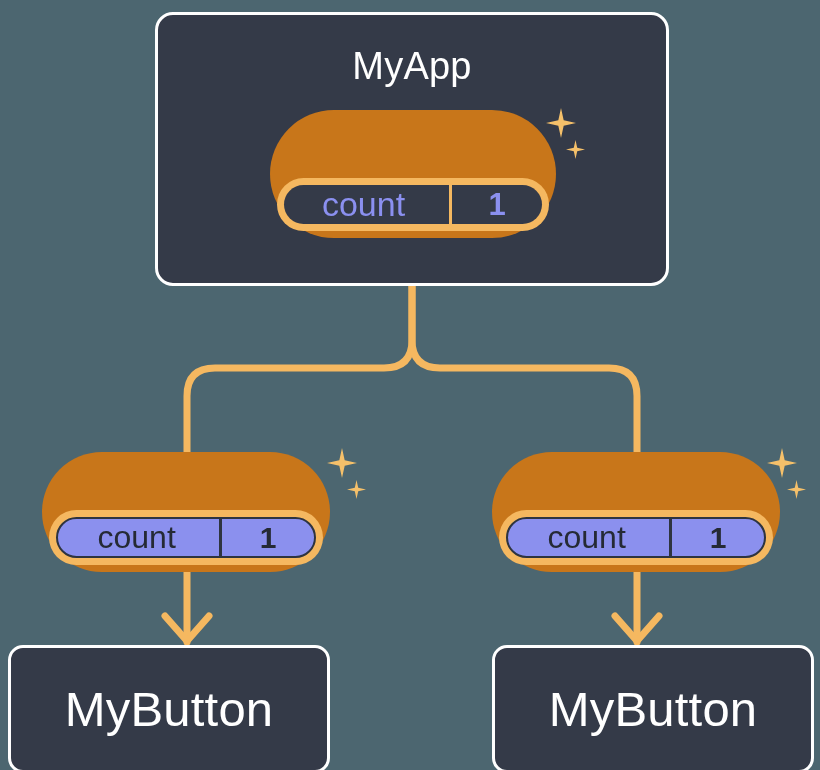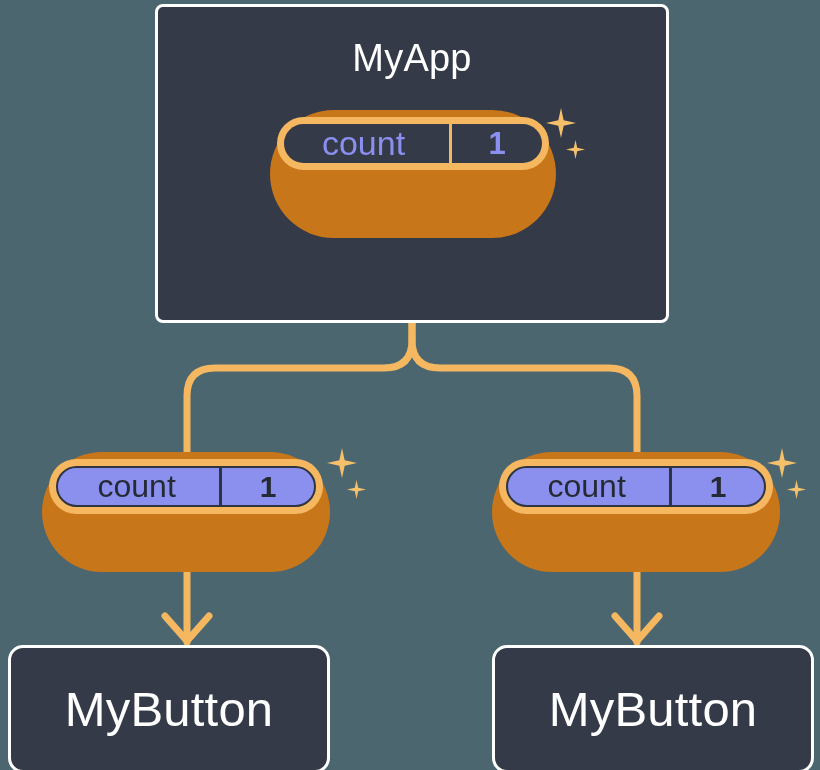--- a/index.html
+++ b/index.html
@@ -36,41 +36,41 @@
   .comp-title {
     color: #ffffff;
     font-size: 38px;
     font-weight: 400;
     letter-spacing: 0.2px;
     line-height: 1;
     white-space: nowrap;
   }
 
   #card-myapp {
-    left: 155px; top: 4px;
-    width: 514px; height: 319px;
-    border-radius: 8px;
+    left: 155px; top: 12px;
+    width: 514px; height: 274px;
+    border-radius: 18px;
   }
   #card-myapp .comp-title { margin-top: 32px; }
 
   .btn-card {
     justify-content: center;
     border-radius: 15px;
   }
   #card-btn-left  { left: 8px;   top: 645px; width: 322px; height: 128px; }
   #card-btn-right { left: 492px; top: 645px; width: 322px; height: 128px; }
   .btn-card .comp-title { font-size: 49px; }
 
   
   .pill {
     position: absolute;
     box-sizing: border-box;
     border-radius: 999px;
     display: flex;
-    align-items: flex-start;
+    align-items: flex-end;
     
     background: #c8761a;
     padding: 7px;
   }
   .pill-inner {
     flex: 1;
     display: flex;
     align-items: stretch;
     border-radius: 999px;
     background: #f5b860;

